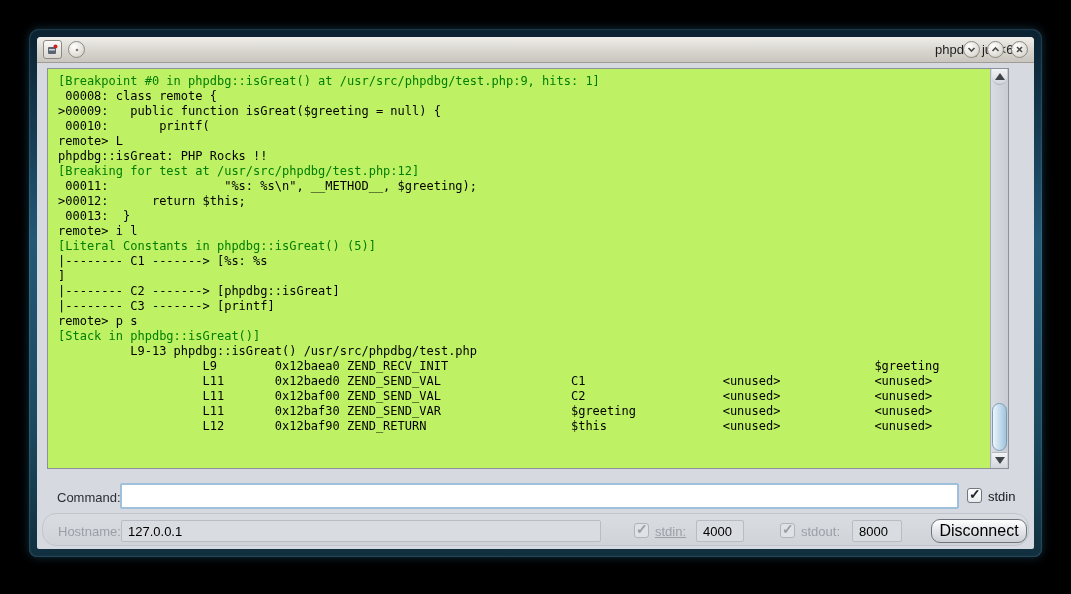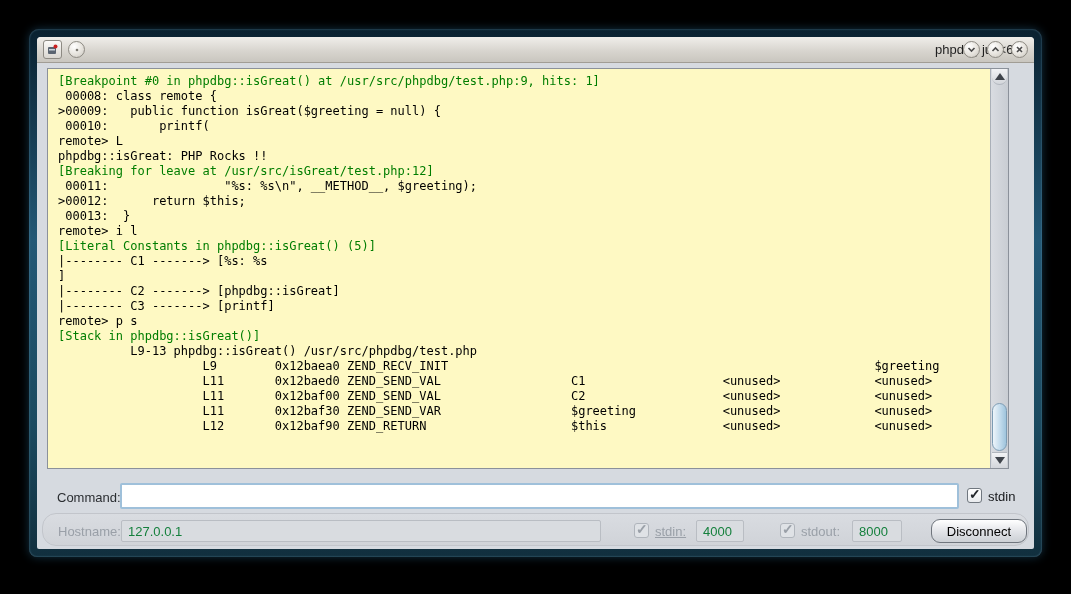--- a/index.html
+++ b/index.html
@@ -26,21 +26,21 @@
   .appicon-btn { width:19px; height:19px; border:1px solid #8d8a83; border-radius:3px;
                  background:linear-gradient(#fbfaf8,#d9d6d0); display:flex; align-items:center; justify-content:center; }
   .round-btn { width:17px; height:17px; border-radius:50%;
                border:1px solid #8d8a83;
                background:radial-gradient(circle at 35% 30%,#ffffff 0%,#e6e3dd 55%,#c9c6bf 100%);
                display:flex; align-items:center; justify-content:center; }
   .round-btn svg { display:block; }
 
   
   .console { position:absolute; left:10px; top:31px; width:962px; height:401px;
-             background:#fef9c3; border:1px solid #8b919a; }
+             background:#bef264; border:1px solid #8b919a; }
   .console-text { position:absolute; left:0; top:0; right:18px; bottom:0; overflow:hidden;
                   padding:5px 0 0 10px;
                   font-family:"DejaVu Sans Mono", monospace; font-size:12px; line-height:15px; }
   .cline { white-space:pre; color:#000; }
   .cline.green { color:#007d00; }
 
   
   .vscroll { position:absolute; top:0; right:0; bottom:0; width:18px;
              border-left:1px solid #aab0b8;
              background:linear-gradient(90deg,#d9dce1,#c9cdd3); }
@@ -71,33 +71,33 @@
   .echo-box { position:absolute; left:930px; top:451px; }
   .echo-label { position:absolute; left:951px; top:452px; font-size:13px; color:#17191c; }
 
   
   .bottom-panel { position:absolute; left:5px; right:5px; top:476px; bottom:3px;
                   background:linear-gradient(180deg,#d9dce1,#d0d3d8);
                   border:1px solid #c2c5cb; border-radius:14px; }
   .host-label { position:absolute; left:15px; top:10px; font-size:13px; color:#9aa0a8; }
   .dis-field { position:absolute; height:22px; top:6px;
                background:#d9dce0; border:1px solid #b9bdc3; border-radius:2px;
-               color:#15803d; font-size:13px; padding:0 6px;
+               color:#000000; font-size:13px; padding:0 6px;
                font-family:"Liberation Sans", sans-serif; }
   .host-field { left:78px; width:480px; }
   .stdin-field { left:653px; width:48px; }
   .stdout-field { left:809px; width:50px; }
   .stdin-box { position:absolute; left:591px; top:9px; }
   .stdin-label { position:absolute; left:612px; top:10px; font-size:13px; color:#9aa0a8;text-decoration:underline; }
   .stdout-box { position:absolute; left:737px; top:9px; }
   .stdout-label { position:absolute; left:758px; top:10px; font-size:13px; color:#9aa0a8; }
   .disconnect-btn { position:absolute; left:888px; top:5px; width:96px; height:24px;
                     border:1px solid #6f757d; border-radius:9px;
                     background:linear-gradient(180deg,#ffffff 0%,#e3e5e9 50%,#ccd0d5 100%);
-                    font-size:13px; color:#000; font-family:"Liberation Sans", sans-serif; }
+                    font-size:16px; color:#000; font-family:"Liberation Sans", sans-serif; }
 </style>
 </head>
 <body>
 
 <div class="frame">
   <div class="window-inner">
 
     <div class="titlebar">
       <div class="title">phpdbg jui &lt;6&gt;</div>
       <div class="tb-left">
@@ -135,21 +135,21 @@
     </div>
 
     <div class="console">
       <div class="console-text">
           <div class="cline green">[Breakpoint #0 in phpdbg::isGreat() at /usr/src/phpdbg/test.php:9, hits: 1]</div>
           <div class="cline black"> 00008: class remote {</div>
           <div class="cline black">&gt;00009:   public function isGreat($greeting = null) {</div>
           <div class="cline black"> 00010:       printf(</div>
           <div class="cline black">remote&gt; L</div>
           <div class="cline black">phpdbg::isGreat: PHP Rocks !!</div>
-          <div class="cline green">[Breaking for leave at /usr/src/isGreat/test.php:12]</div>
+          <div class="cline green">[Breaking for test at /usr/src/phpdbg/test.php:12]</div>
           <div class="cline black"> 00011:                "%s: %s\n", __METHOD__, $greeting);</div>
           <div class="cline black">&gt;00012:      return $this;</div>
           <div class="cline black"> 00013:  }</div>
           <div class="cline black">remote&gt; i l</div>
           <div class="cline green">[Literal Constants in phpdbg::isGreat() (5)]</div>
           <div class="cline black">|-------- C1 -------&gt; [%s: %s</div>
           <div class="cline black">]</div>
           <div class="cline black">|-------- C2 -------&gt; [phpdbg::isGreat]</div>
           <div class="cline black">|-------- C3 -------&gt; [printf]</div>
           <div class="cline black">remote&gt; p s</div>

